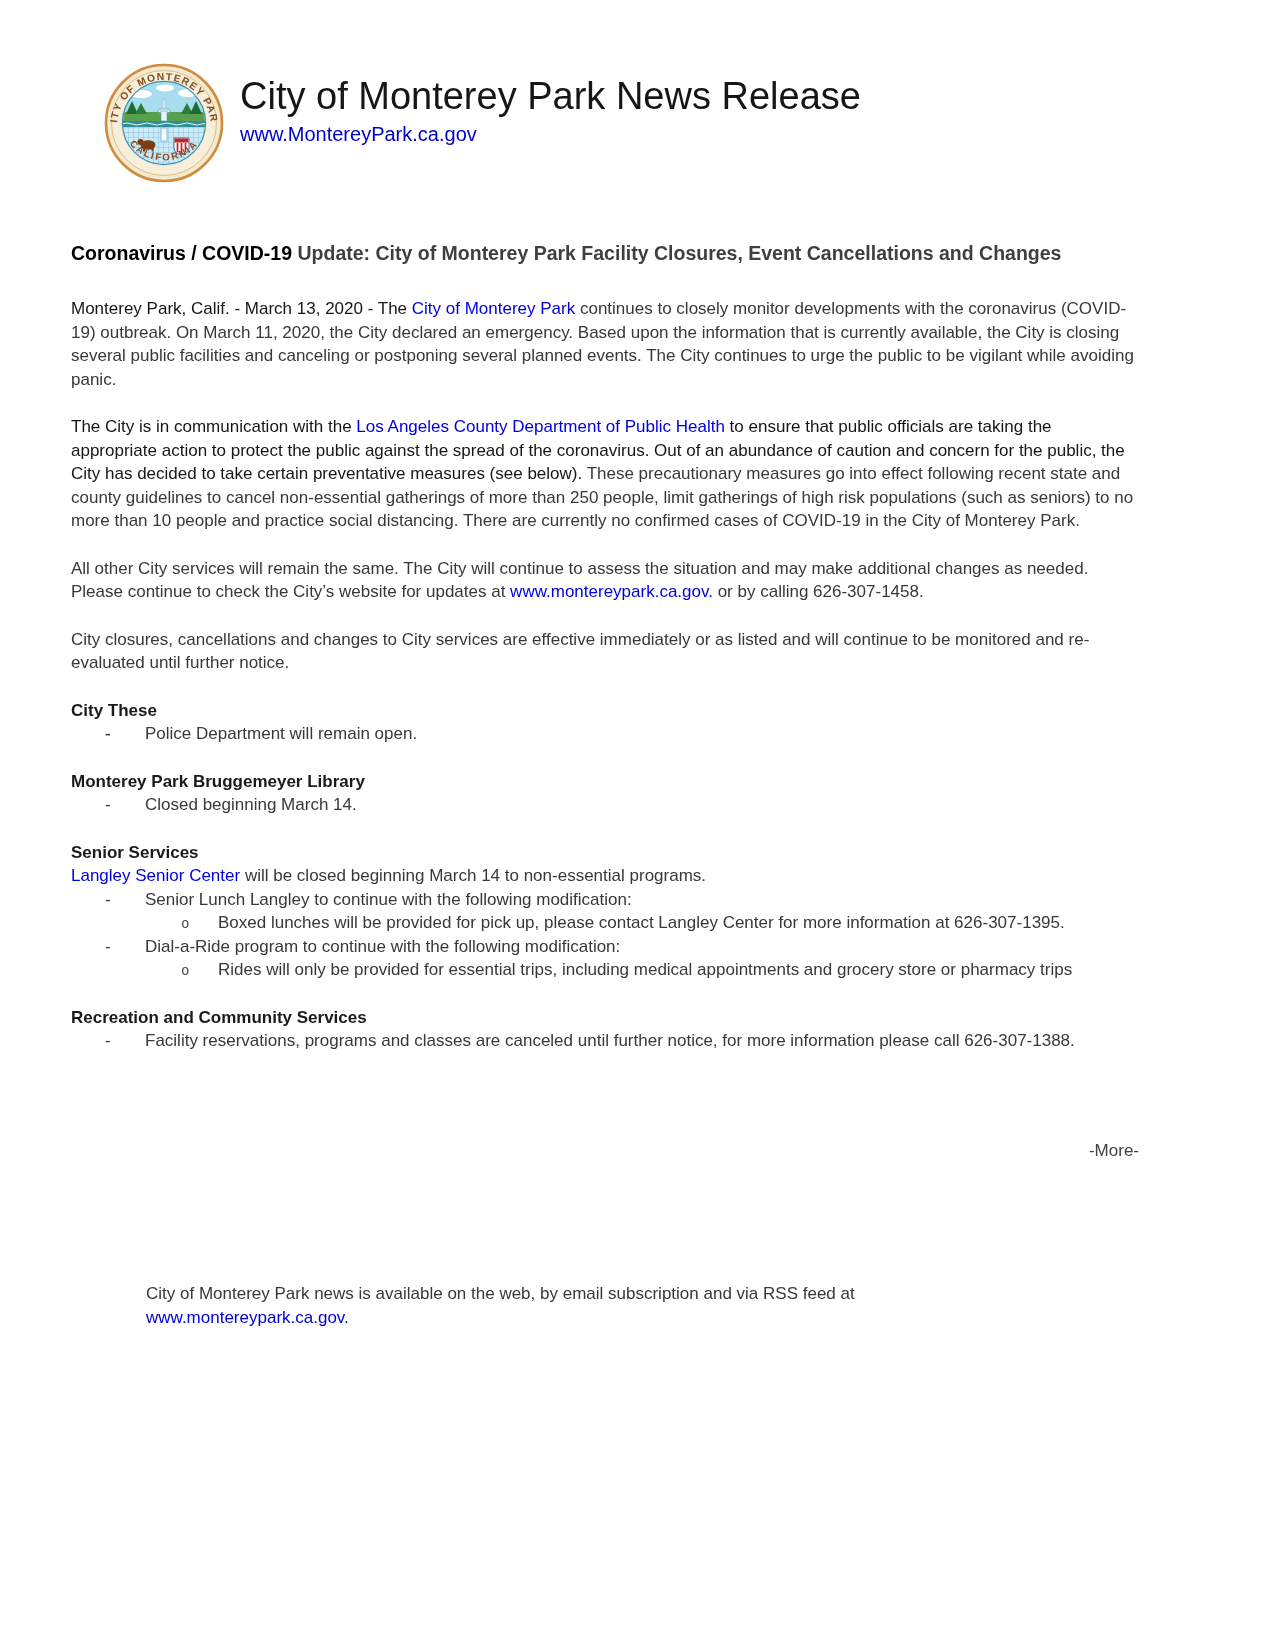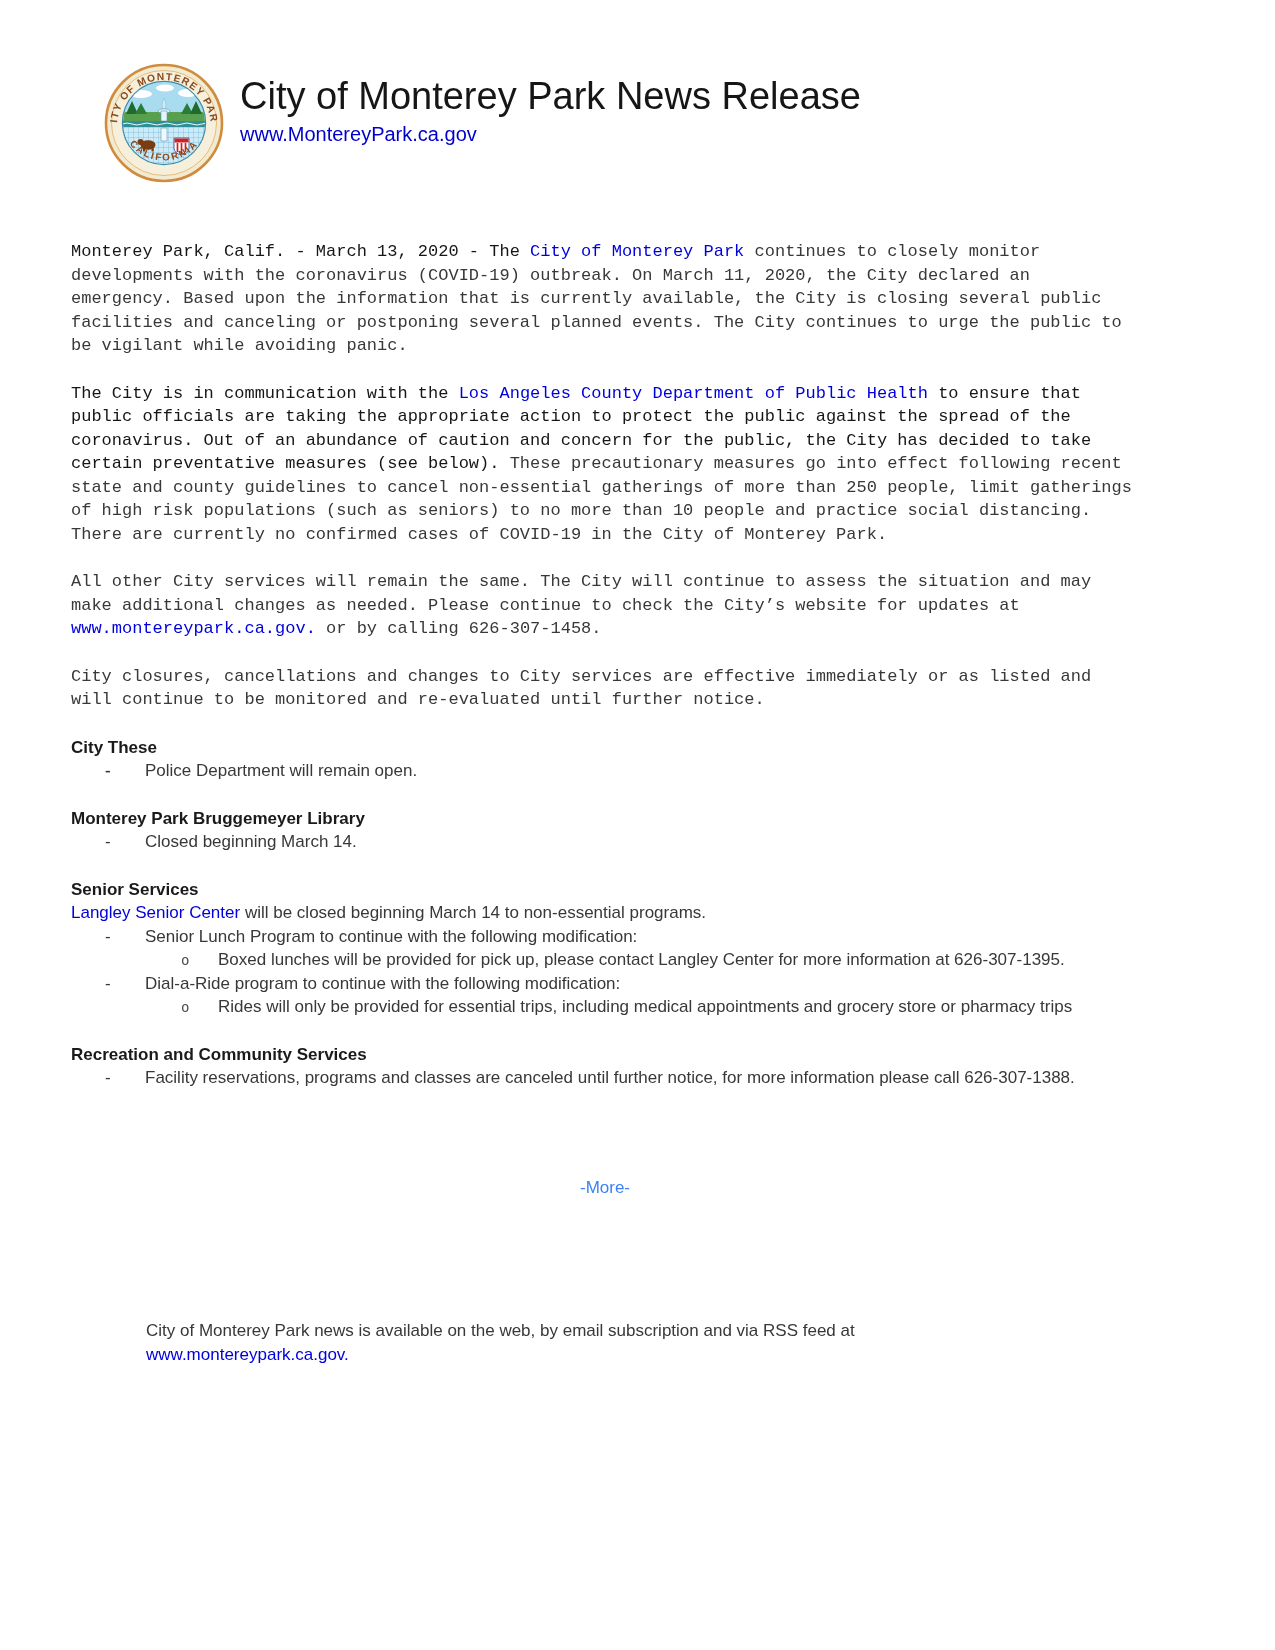--- a/index.html
+++ b/index.html
@@ -15,29 +15,29 @@
   .page-title{font-size:38px;line-height:44px;color:#161616;}
   .header-link{display:inline-block;font-size:20px;color:#0000cc;text-decoration:none;margin-top:5px;}
   
   .content{margin:56px 136px 0 71px;font-size:17px;line-height:23.5px;color:#383838;}
   .blk-headline{font-size:19.5px;font-weight:bold;line-height:27px;margin:0 0 30px 0;}
   .run-black{color:#000000;}
   .run-gray{color:#3f3f3f;}
   .run-dark{color:#161616;}
   .run-p{color:#383838;}
   a.run-link{color:#0000dd;text-decoration:none;cursor:pointer;}
-  .blk-para{margin:0 0 24px 0;font-family:Liberation Mono, monospace;}
+  .blk-para{margin:0 0 24px 0;}
   .blk-para0{margin:0;}
   .blk-section{font-weight:bold;color:#1a1a1a;margin-top:24px;}
   .blk-b1{position:relative;padding-left:74px;}
   .blk-b1 > .marker{position:absolute;left:34px;top:0;color:#383838;}
   .blk-b2{position:relative;padding-left:147px;}
   .blk-b2 > .marker{position:absolute;left:110px;top:1px;color:#4a4a4a;
     font-family:"DejaVu Sans Mono",monospace;font-size:14px;}
-  .blk-more{text-align:center;margin-top:86px;color:#3b82f6;}
+  .blk-more{text-align:right;margin-top:86px;color:#404040;}
   .blk-footer{margin-top:120px;padding-left:75px;line-height:24px;color:#222222;}
 </style>
 </head>
 <body>
 
 <div class="header">
   <svg class="seal" viewBox="0 0 120 122" aria-hidden="true">
     <defs>
       <clipPath id="innerClip">
           <circle cx="60" cy="61" r="41"></circle>
@@ -88,32 +88,33 @@
       <textPath href="#arcBot" startOffset="50%" text-anchor="middle">CALIFORNIA</textPath>
     </text>
   </svg>
   <div class="header-text">
     <div class="page-title">City of Monterey Park News Release</div>
     <a class="header-link" href="#">www.MontereyPark.ca.gov</a>
   </div>
 </div>
 
 <div class="content">
+    <div class="blk blk-headline"><span class="run-black">Coronavirus / COVID-19</span><span class="run-gray"> Update: City of Monterey Park Facility Closures, Event Cancellations and Changes</span></div>
     <div class="blk blk-para"><span class="run-dark">Monterey Park, Calif. - March 13, 2020 - The </span><a class="run-link" href="#">City of Monterey Park</a><span class="run-p"> continues to closely monitor developments with the coronavirus (COVID-19) outbreak. On March 11, 2020, the City declared an emergency. Based upon the information that is currently available, the City is closing several public facilities and canceling or postponing several planned events. The City continues to urge the public to be vigilant while avoiding panic.</span></div>
     <div class="blk blk-para"><span class="run-dark">The City is in communication with the </span><a class="run-link" href="#">Los Angeles County Department of Public Health</a><span class="run-dark"> to ensure that public officials are taking the appropriate action to protect the public against the spread of the coronavirus. Out of an abundance of caution and concern for the public, the City has decided to take certain preventative measures (see below). </span><span class="run-p">These precautionary measures go into effect following recent state and county guidelines to cancel non-essential gatherings of more than 250 people, limit gatherings of high risk populations (such as seniors) to no more than 10 people and practice social distancing. There are currently no confirmed cases of COVID-19 in the City of Monterey Park.</span></div>
     <div class="blk blk-para"><span class="run-p">All other City services will remain the same. The City will continue to assess the situation and may make additional changes as needed. Please continue to check the City’s website for updates at </span><a class="run-link" href="#">www.montereypark.ca.gov.</a><span class="run-p"> or by calling 626-307-1458.</span></div>
     <div class="blk blk-para"><span class="run-p">City closures, cancellations and changes to City services are effective immediately or as listed and will continue to be monitored and re-evaluated until further notice.</span></div>
     <div class="blk blk-section">City These</div>
     <div class="blk blk-b1"><span class="marker">-</span></div>
     <div class="blk blk-b1"><span class="marker">-</span><span class="btxt"><span class="run-p">Police Department will remain open.</span></span></div>
     <div class="blk blk-section">Monterey Park Bruggemeyer Library</div>
     <div class="blk blk-b1"><span class="marker">-</span><span class="btxt"><span class="run-p">Closed beginning March 14.</span></span></div>
     <div class="blk blk-section">Senior Services</div>
     <div class="blk blk-para0"><a class="run-link" href="#">Langley Senior Center</a><span class="run-p"> will be closed beginning March 14 to non-essential programs.</span></div>
-    <div class="blk blk-b1"><span class="marker">-</span><span class="btxt"><span class="run-p">Senior Lunch Program to continue with the following modification:</span></span></div>
+    <div class="blk blk-b1"><span class="marker">-</span><span class="btxt"><span class="run-p">Senior Lunch Langley to continue with the following modification:</span></span></div>
     <div class="blk blk-b2"><span class="marker">o</span><span class="btxt"><span class="run-p">Boxed lunches will be provided for pick up, please contact Langley Center for more information at 626-307-1395.</span></span></div>
     <div class="blk blk-b1"><span class="marker">-</span><span class="btxt"><span class="run-p">Dial-a-Ride program to continue with the following modification:</span></span></div>
     <div class="blk blk-b2"><span class="marker">o</span><span class="btxt"><span class="run-p">Rides will only be provided for essential trips, including medical appointments and grocery store or pharmacy trips</span></span></div>
     <div class="blk blk-section">Recreation and Community Services</div>
     <div class="blk blk-b1"><span class="marker">-</span><span class="btxt"><span class="run-p">Facility reservations, programs and classes are canceled until further notice, for more information please call 626-307-1388.</span></span></div>
     <div class="blk blk-more">-More-</div>
     <div class="blk blk-footer"><span class="run-p">City of Monterey Park news is available on the web, by email subscription and via RSS feed at </span><br><a class="run-link" href="#">www.montereypark.ca.gov.</a></div>
   </div>
 
 </body></html>

